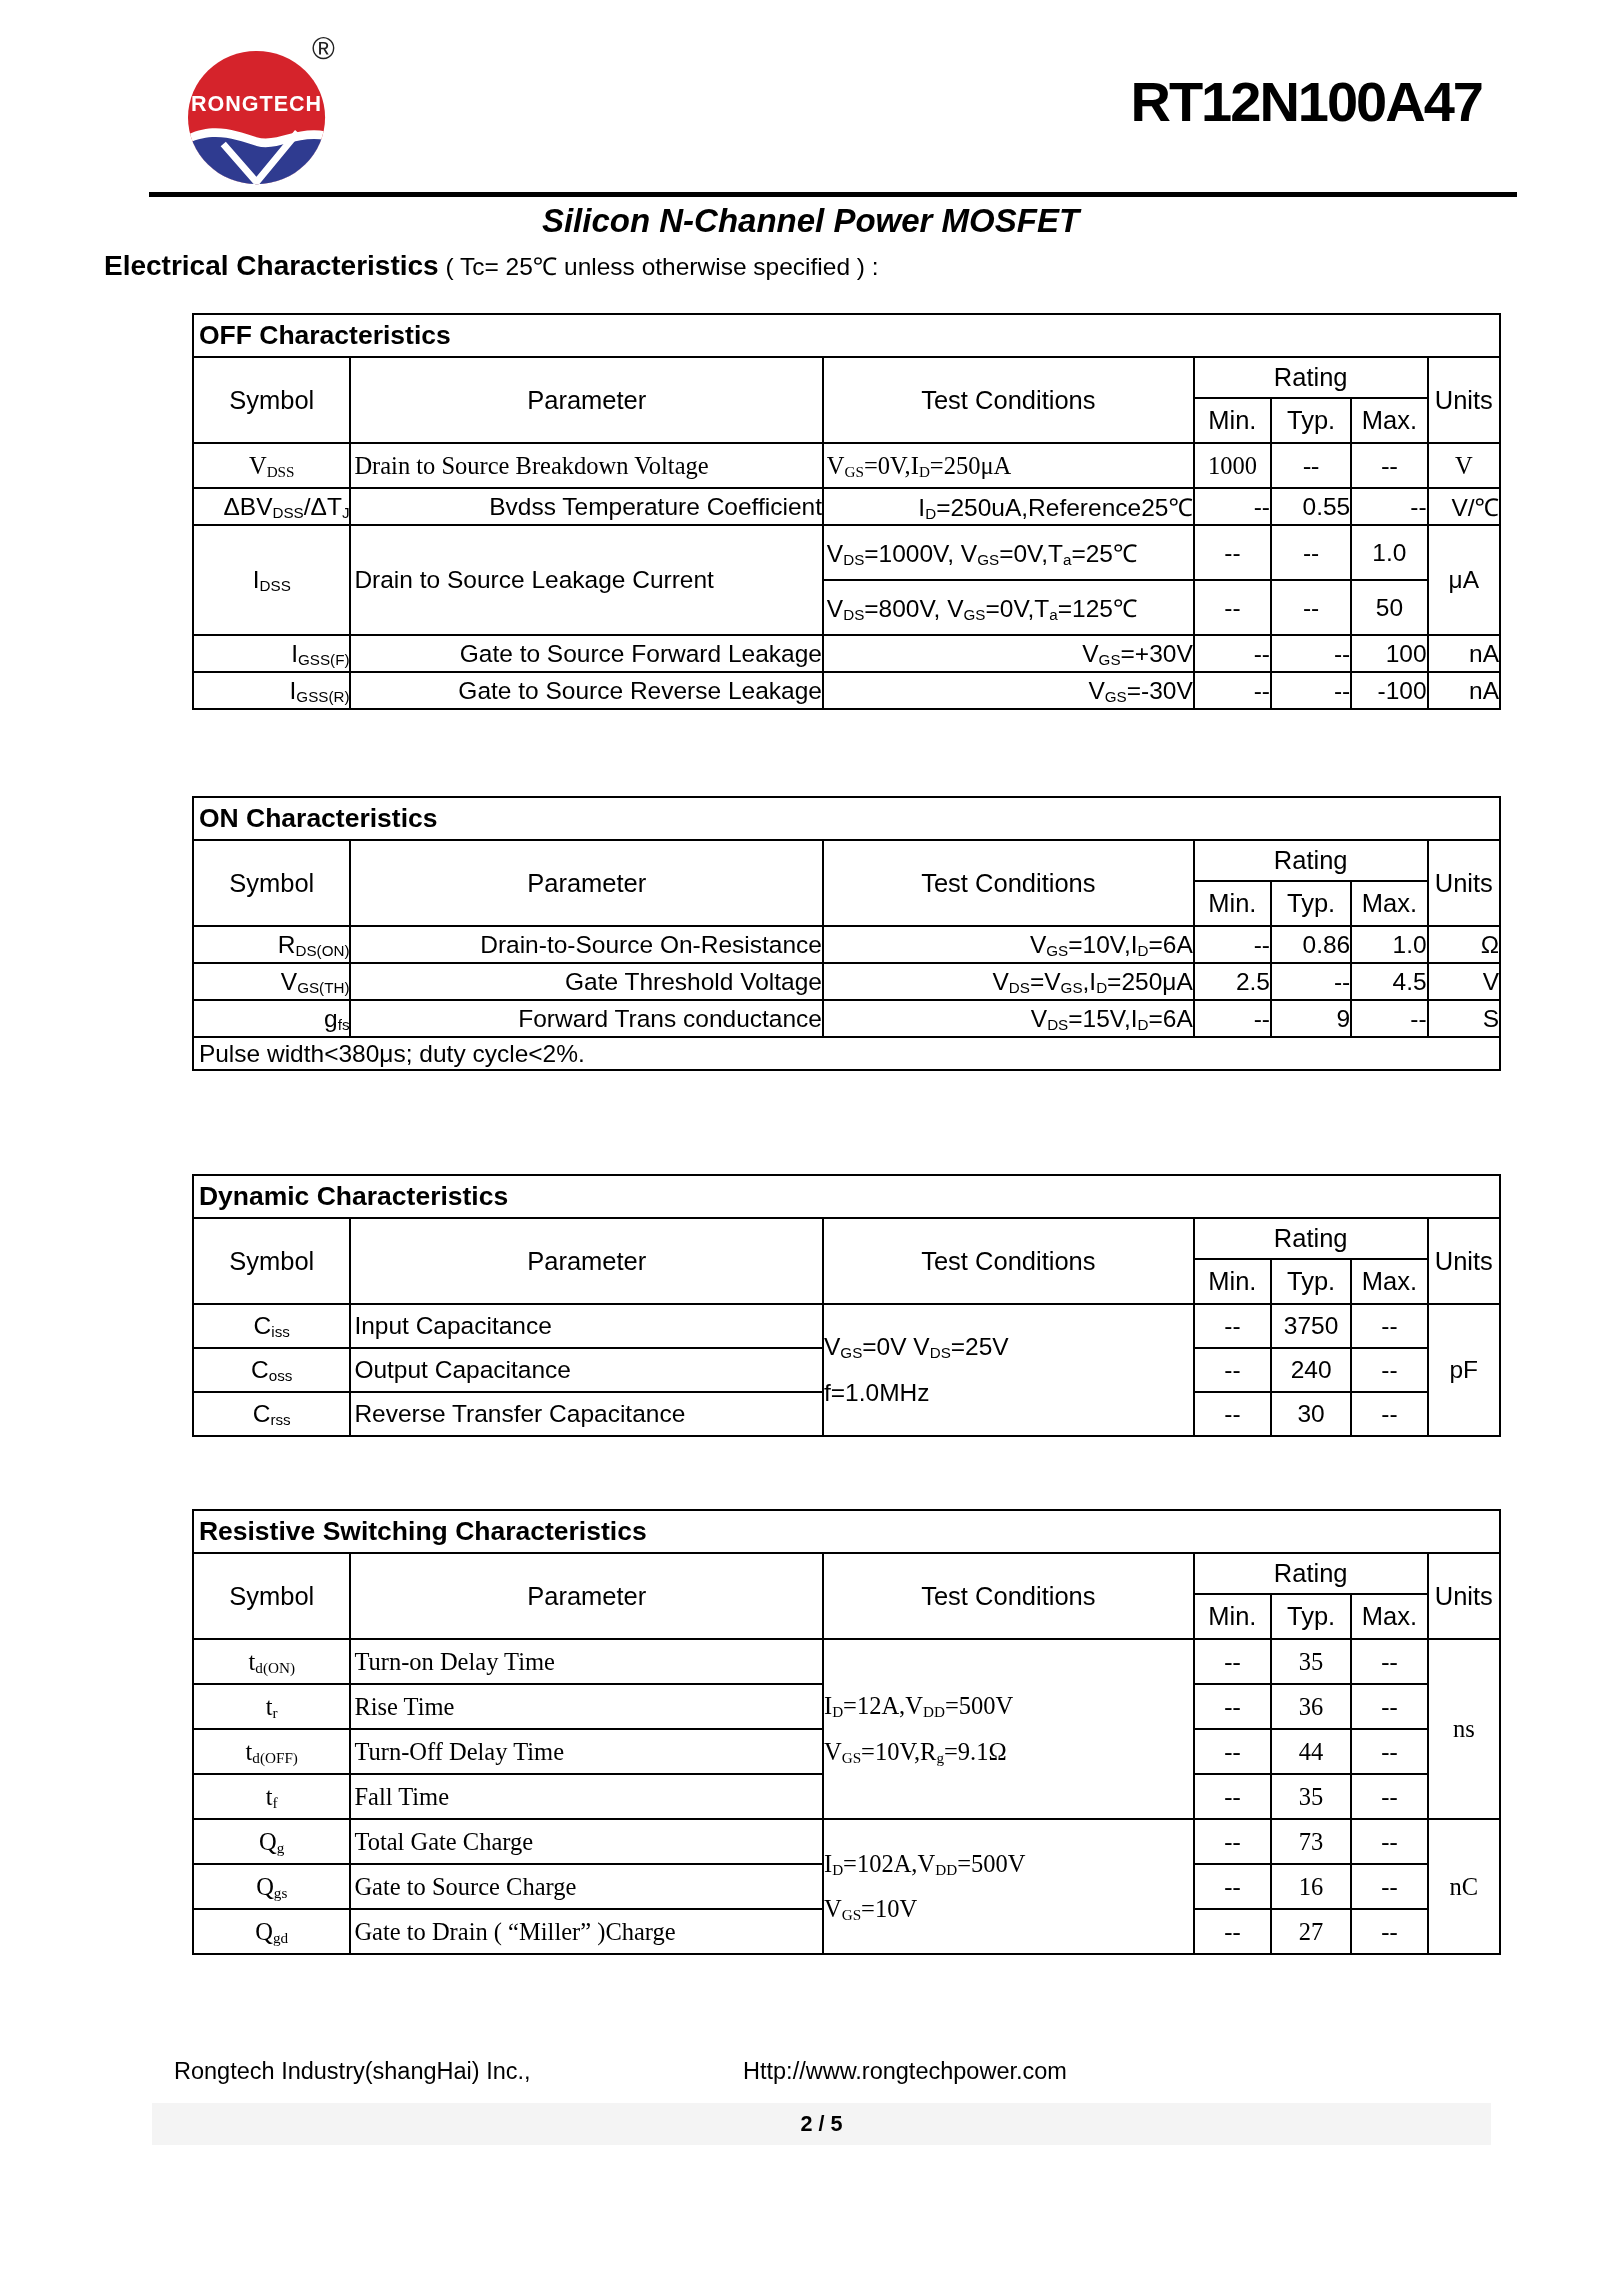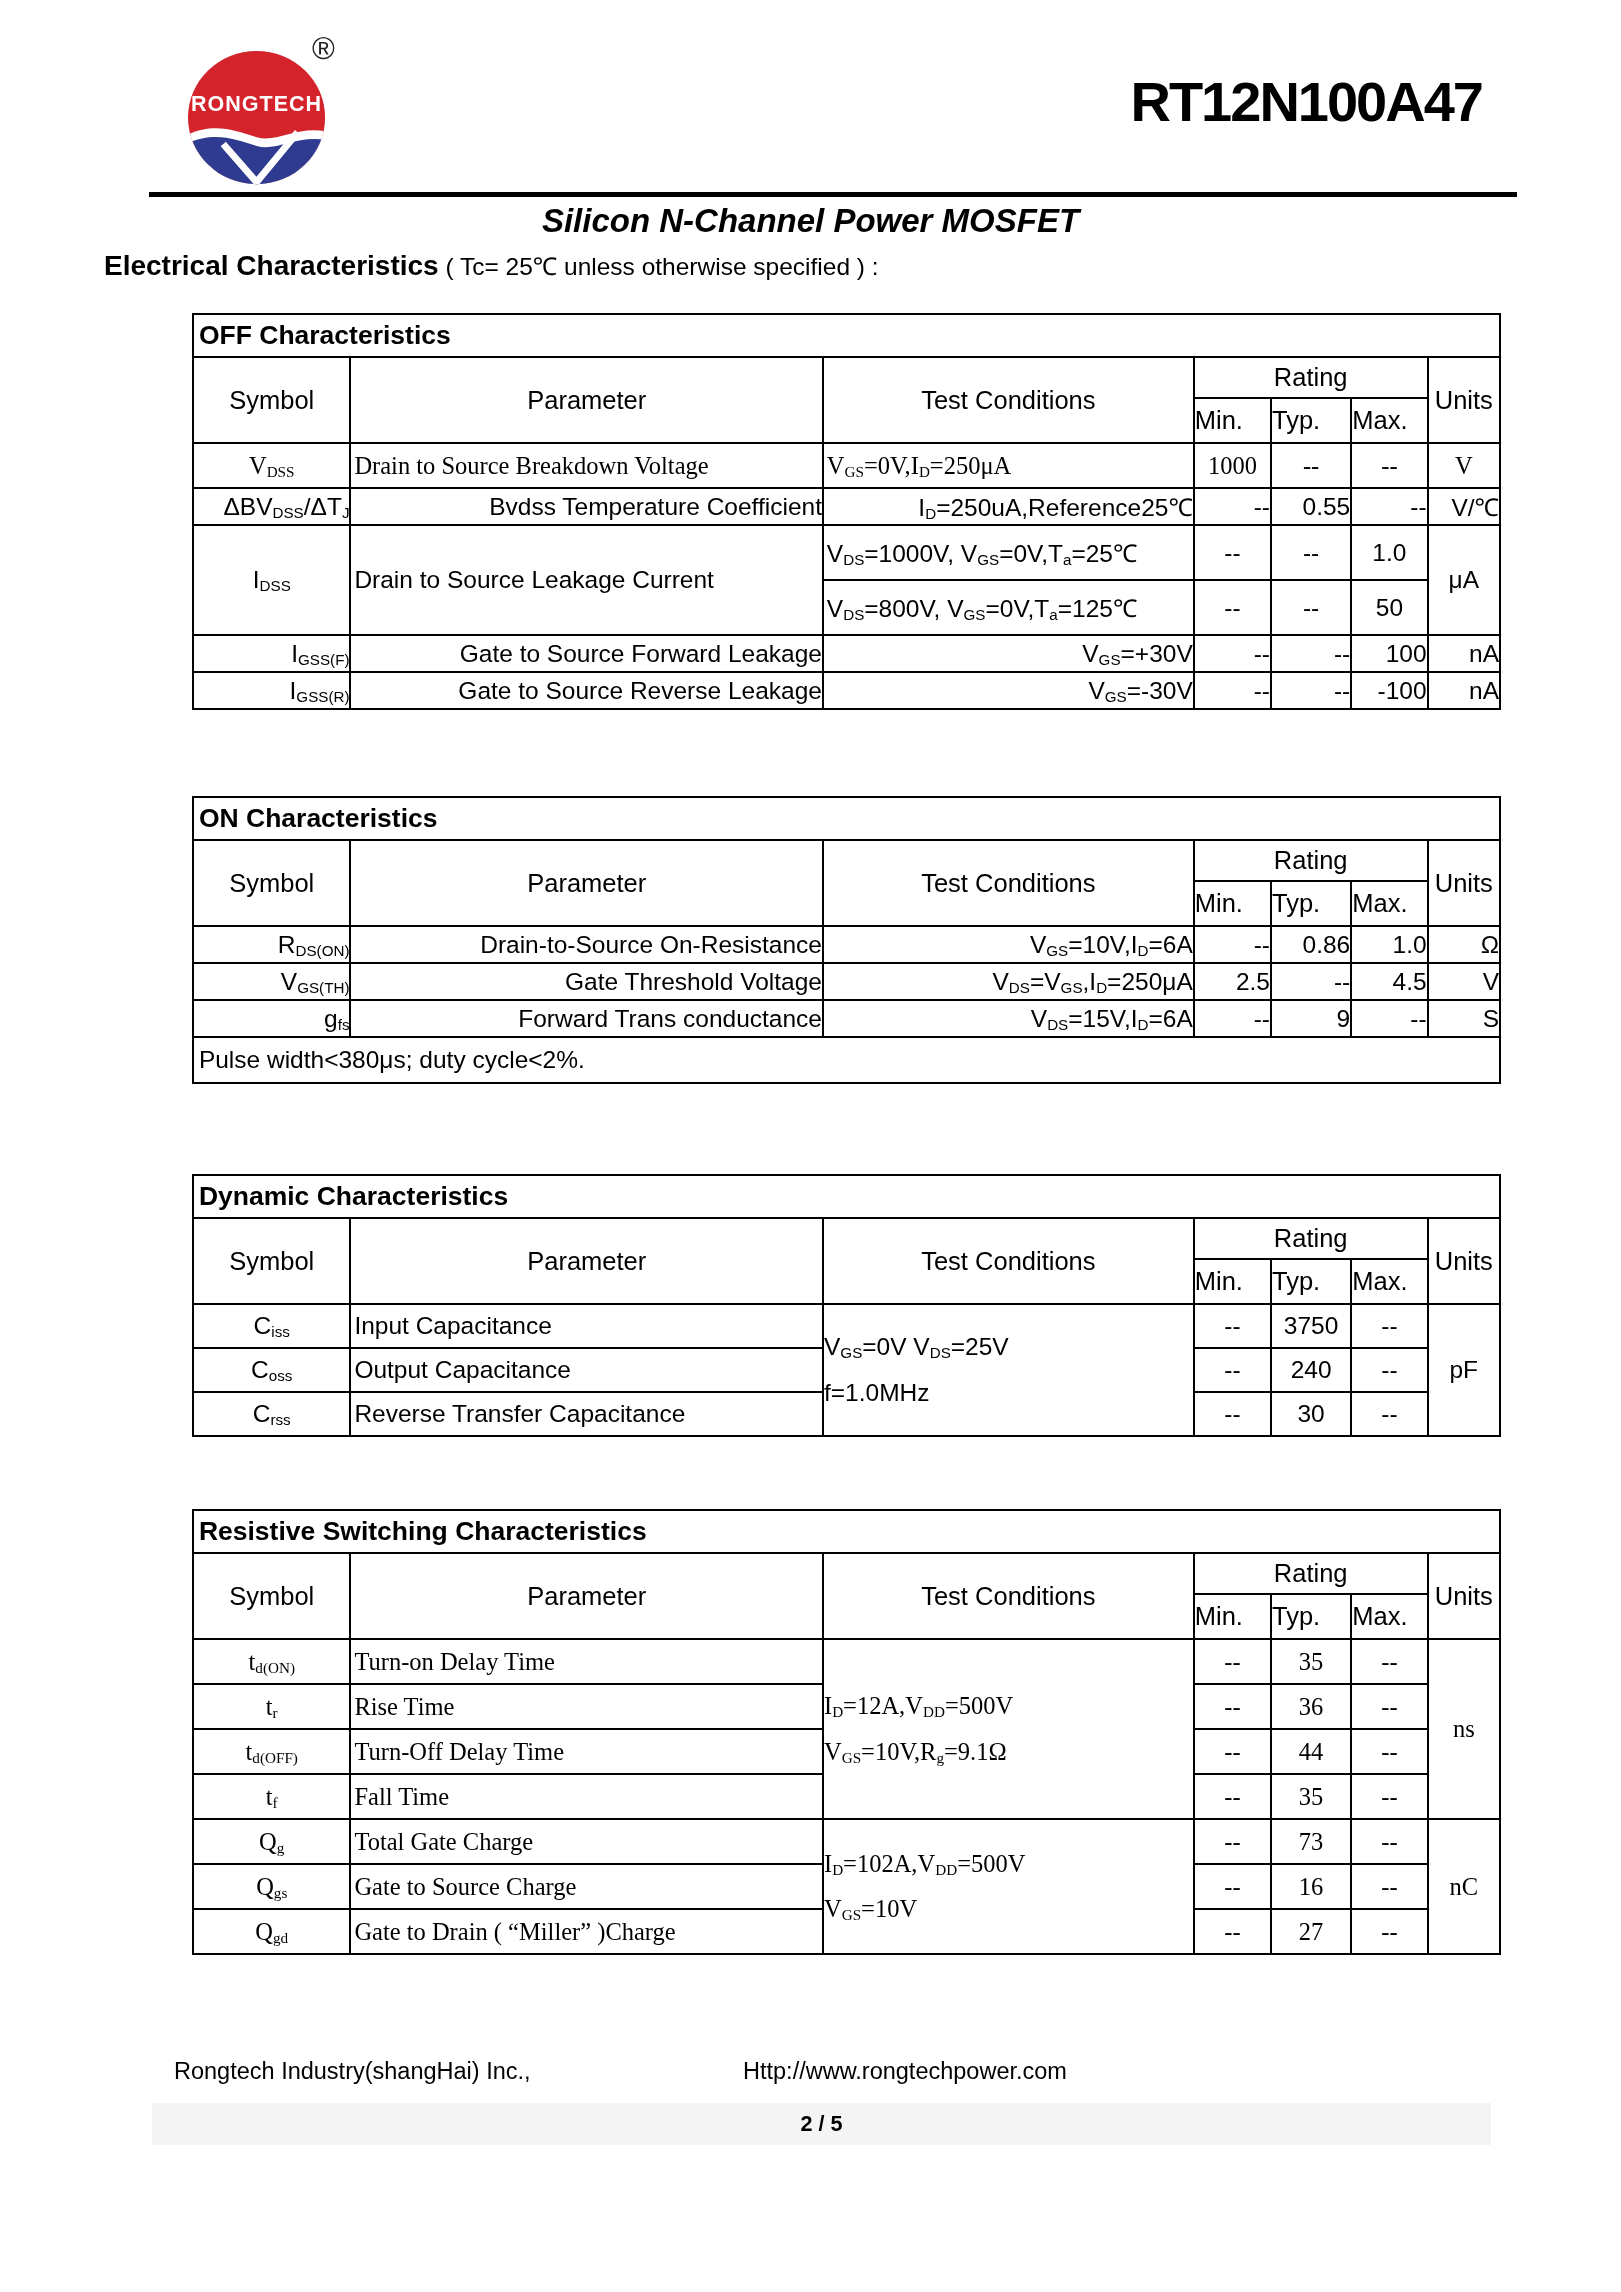--- a/index.html
+++ b/index.html
@@ -29,26 +29,26 @@
   .tbl { position:absolute; left:192px; width:1309px;margin-top:22px; }
   .tbl-off { top:291px; }
   .tbl-on { top:774px; }
   .tbl-dyn { top:1152px; }
   .tbl-sw { top:1487px; }
 
   table { width:100%; border-collapse:collapse; table-layout:fixed; border:2.9px solid #000; }
   td { border:2px solid #000; font-size:24.5px; vertical-align:middle; overflow:hidden; }
   .title-row td { height:43px; font-size:26.5px; font-weight:bold; text-align:left; padding-left:4.9px; }
   .hdr1 td { height:41px; text-align:center; font-size:25.5px; }
-  .hdr2 td { height:45px; font-size:25.5px; }
+  .hdr2 td { height:45px; text-align:center; font-size:25.5px; }
   .h44 td { height:37px;text-align:right; }
   .h45 td { height:44px; }
   .h46 td { height:45px;font-family:Liberation Serif, serif; }
   .h56 td { height:55px; }
-  .note-row td { height:46px; text-align:left; padding-left:4.9px; }
+  .note-row td { height:33px; text-align:left; padding-left:4.9px; }
   .c { text-align:center; }
   .l { text-align:left; padding-left:2.9px; }
   sub { font-size:0.62em; vertical-align:-0.18em; line-height:1; letter-spacing:0; }
   .cond2 { display:flex; flex-direction:column; justify-content:center; gap:17.6px; }
   .cond2 > div { text-align:left; }
 
   
   .footer-company { position:absolute; left:174px; top:2058px; font-size:23.5px; }
   .footer-website { position:absolute; left:743px; top:2058px; font-size:23.5px; }
   .page-bar {

